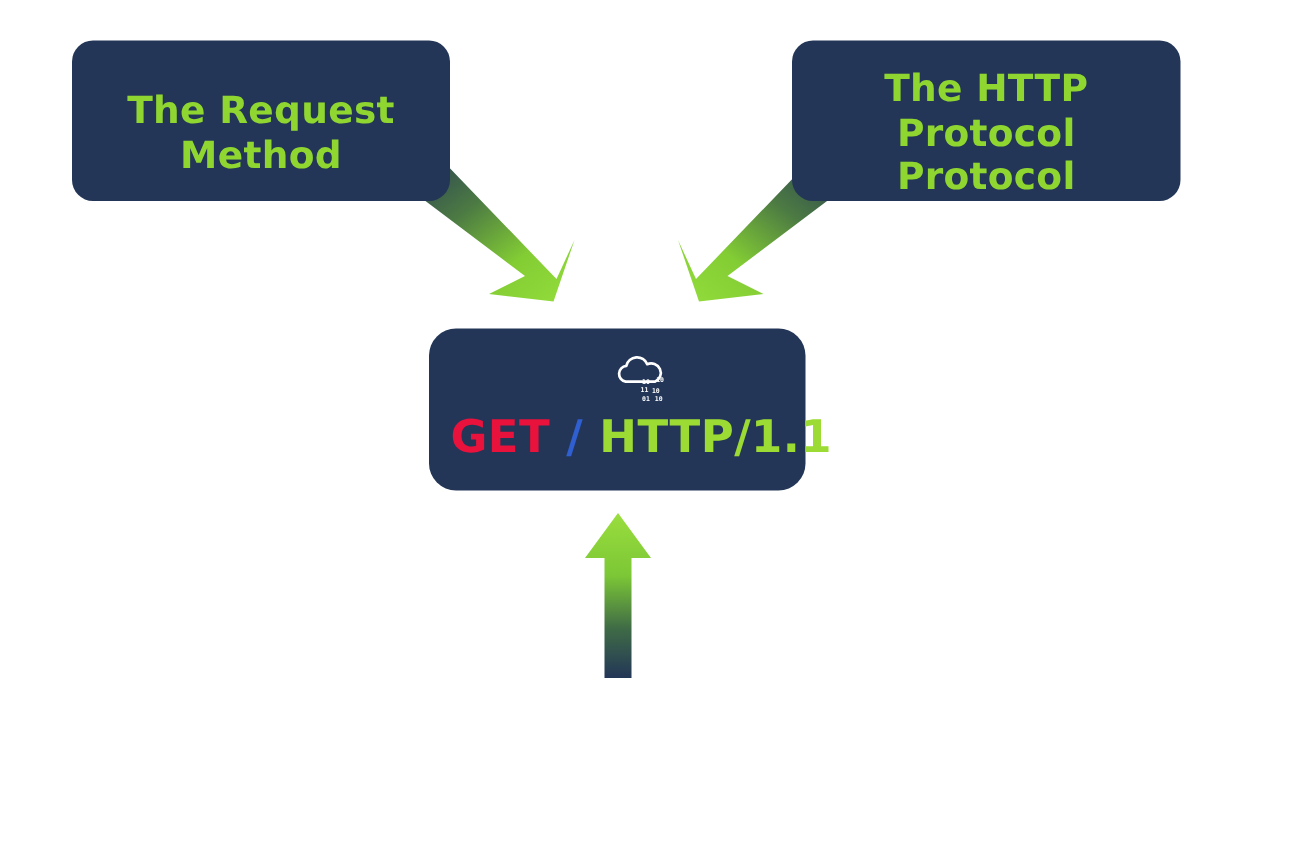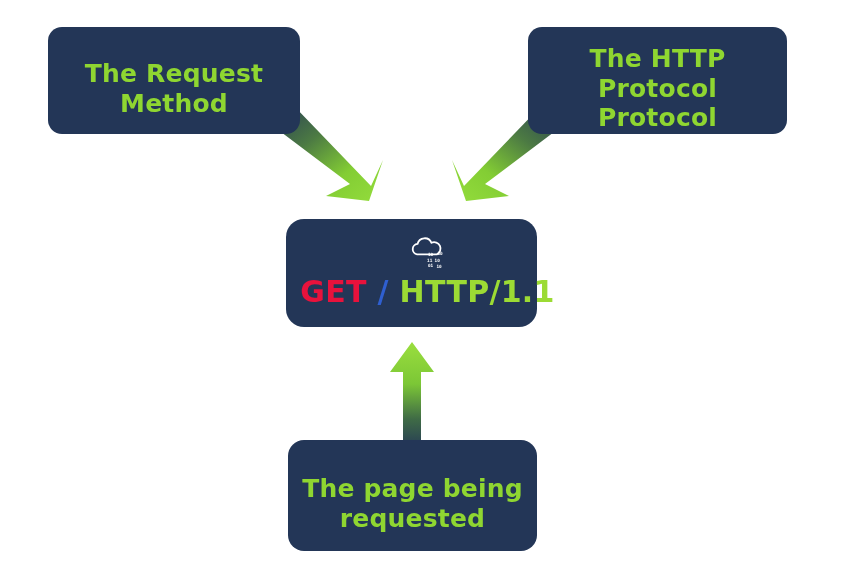--- a/index.html
+++ b/index.html
@@ -188,18 +188,14 @@
         <text x="22" y="33">01</text>
         <text x="31" y="33.5">10</text>
       </g>
     </svg>
 
     <div id="request-line-text">
       <span class="tok-method">GET</span><span class="tok-space"> </span><span class="tok-path">/</span><span class="tok-space"> </span><span class="tok-proto">HTTP/1.1</span>
     </div>
   </div>
 
-  <div class="node-box" id="box-page-requested">
-    <span class="node-label">The page being
-requested</span>
-  </div>
 
 </div>
 
 </body></html>

